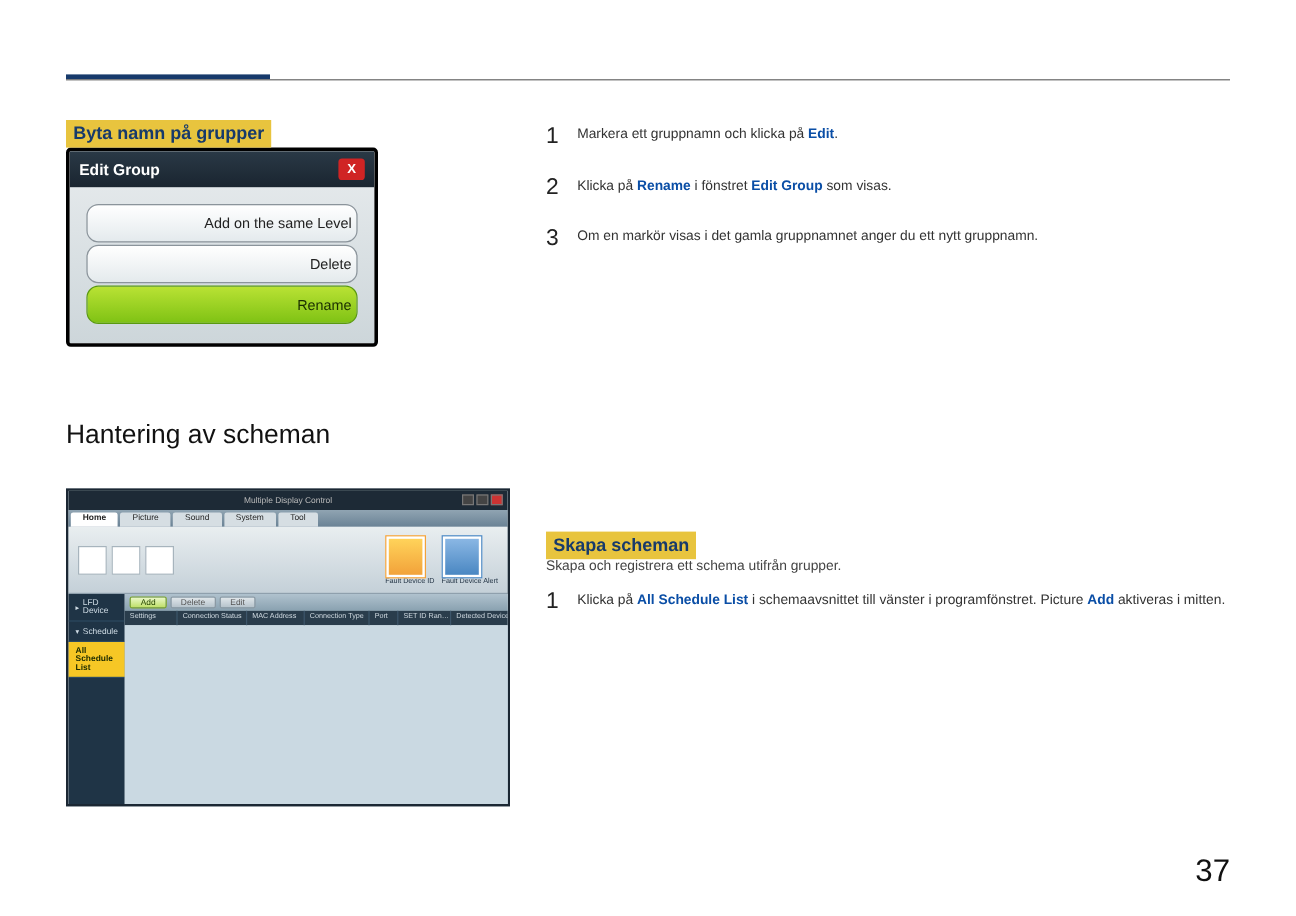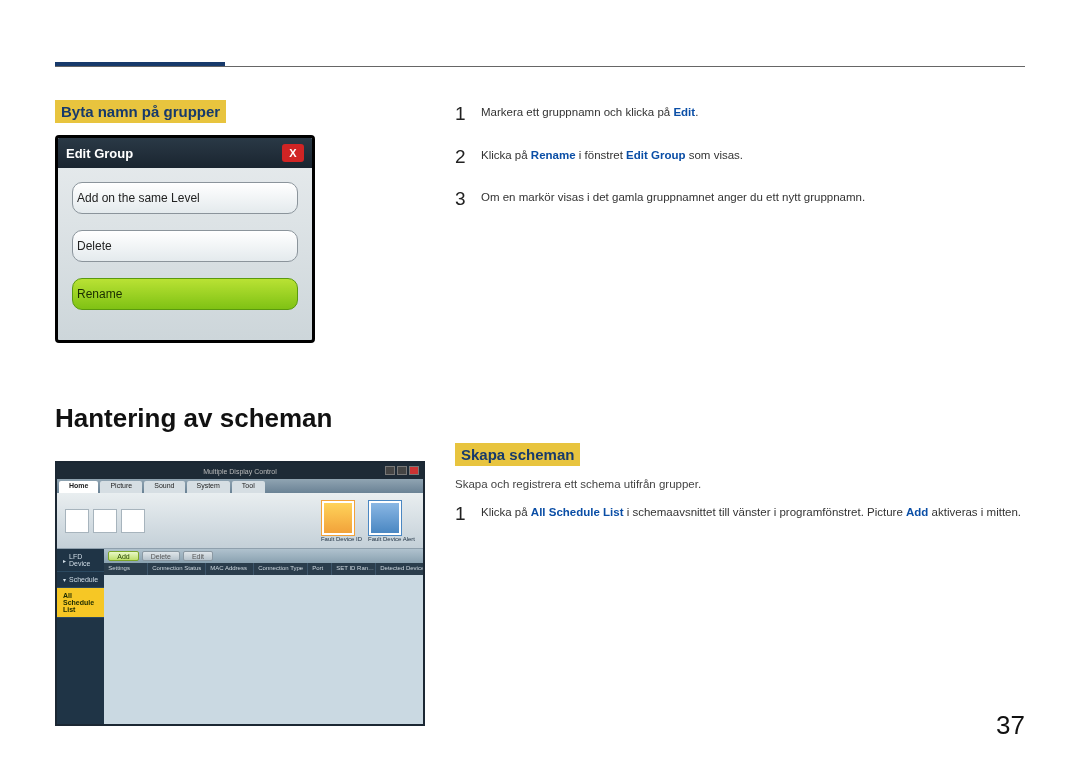--- a/index.html
+++ b/index.html
@@ -35,21 +35,20 @@
   }
   .left-col { }
   .right-col { }
   .yellow-heading {
     display: inline-block;
     background: #e8c43e;
     color: #173a6b;
     font-weight: bold;
     font-size: 15px;
     padding: 3px 6px;
-    margin-bottom: 12px;
   }
   
   .dialog {
     width: 260px;
     border: 3px solid #000;
     border-radius: 4px;
     background: linear-gradient(#e8ecee,#cdd6da);
     overflow: hidden;
   }
   .dialog-titlebar {
@@ -72,40 +71,40 @@
     align-items: center;
     justify-content: center;
     font-size: 11px;
     font-weight: bold;
   }
   .dialog-body { padding: 14px; }
   .dlg-btn {
     border: 1px solid #8b949b;
     border-radius: 10px;
     background: linear-gradient(#ffffff,#e4eaed);
-    text-align: left;
+    text-align: right;
     padding: 8px 4px;
     font-size: 12px;
     color: #222;
-    margin-bottom: 16px;
+    margin-bottom: 2px;
   }
   .dlg-btn.rename {
     background: linear-gradient(#b9e234,#7fc214);
     border-color: #5a9a0f;
     color: #1a2e00;
   }
   
   .steps { font-size: 11.5px; line-height: 1.5; }
   .step { display: flex; gap: 12px; margin-bottom: 14px; }
   .step-num { font-size: 19px; font-weight: normal; color: #222; width: 14px; flex-shrink: 0; }
   .step-text { padding-top: 4px; color: #333; }
   .kw { color: #0a4ea6; font-weight: bold; }
   .section-title {
-    font-size: 26px;
-    font-weight: bold;
+    font-size: 22px;
+    font-weight: normal;
     color: #111;
     margin-top: 30px;
     margin-bottom: 18px;
   }
   .intro-line { font-size: 11.5px; color: #444; margin-bottom: 10px; }
   
   .mdc {
     width: 370px;
     height: 265px;
     border: 2px solid #1b2733;

